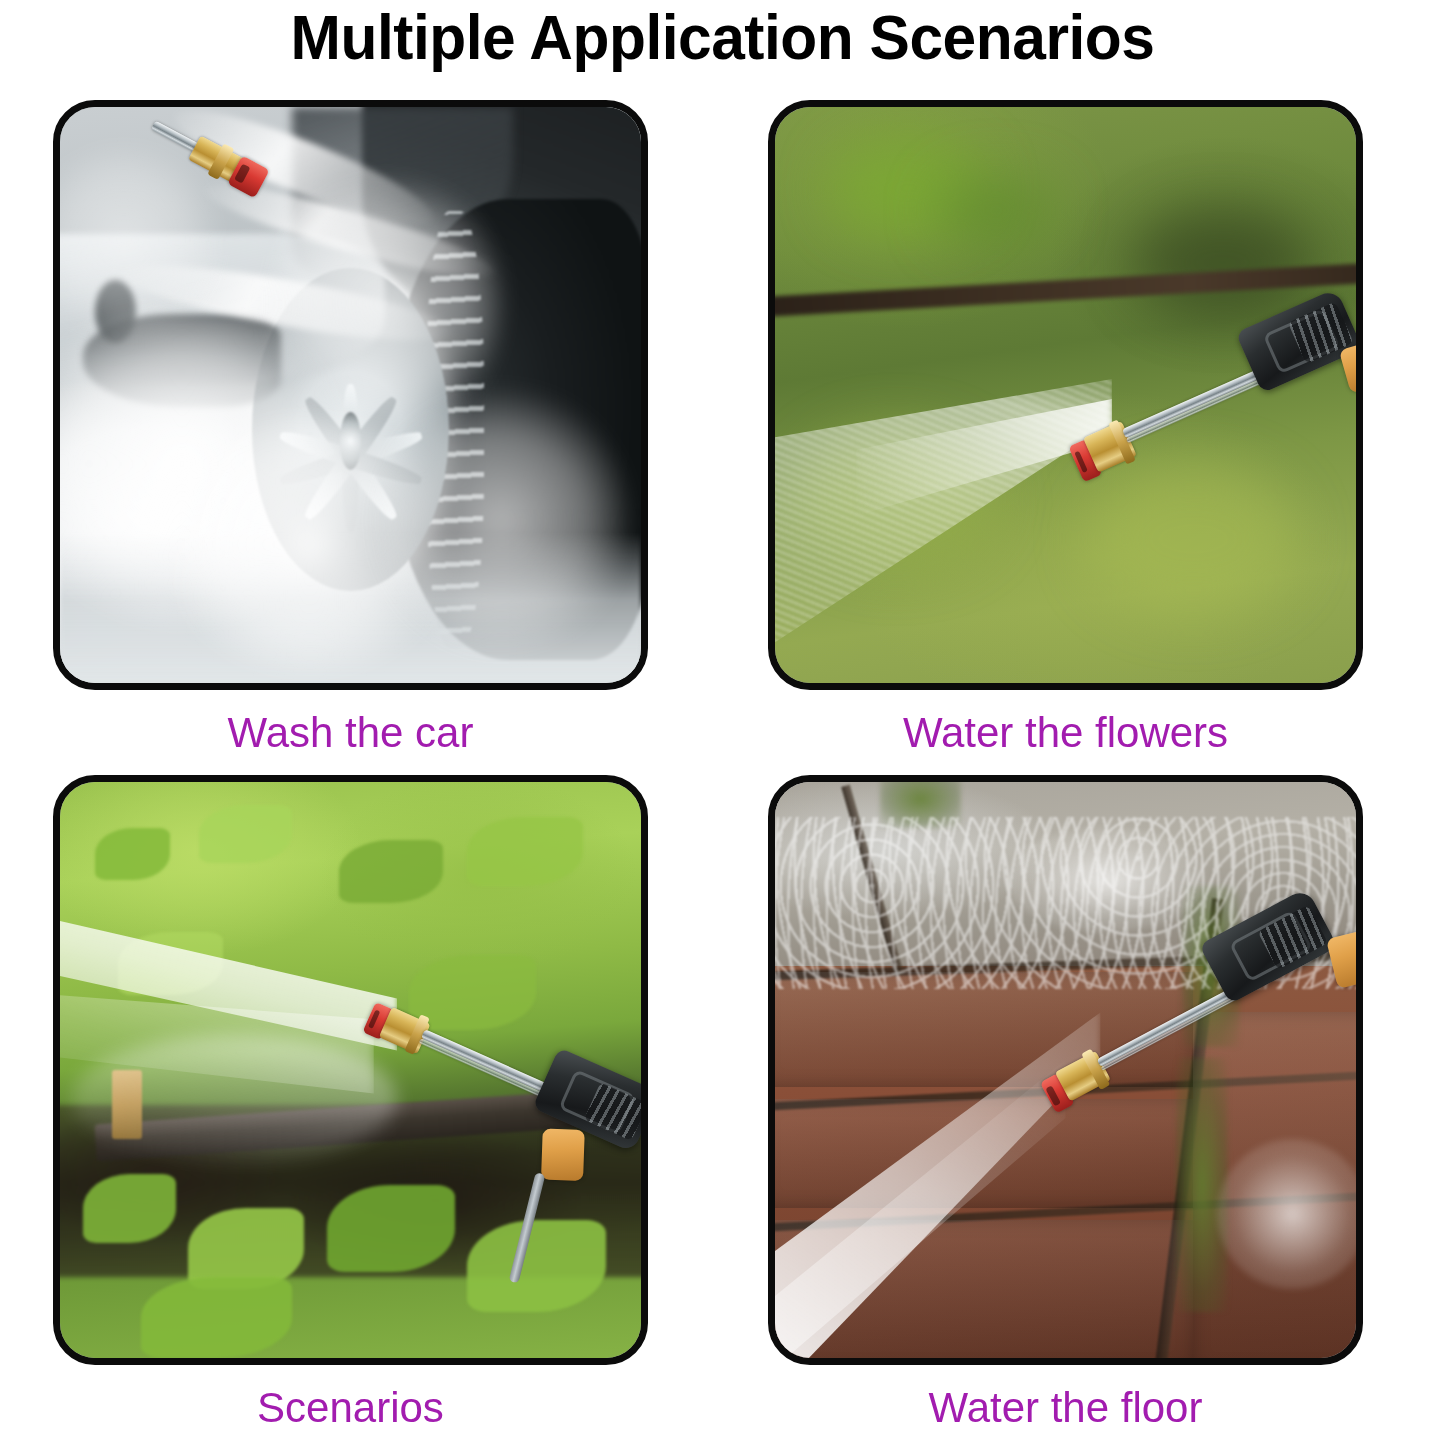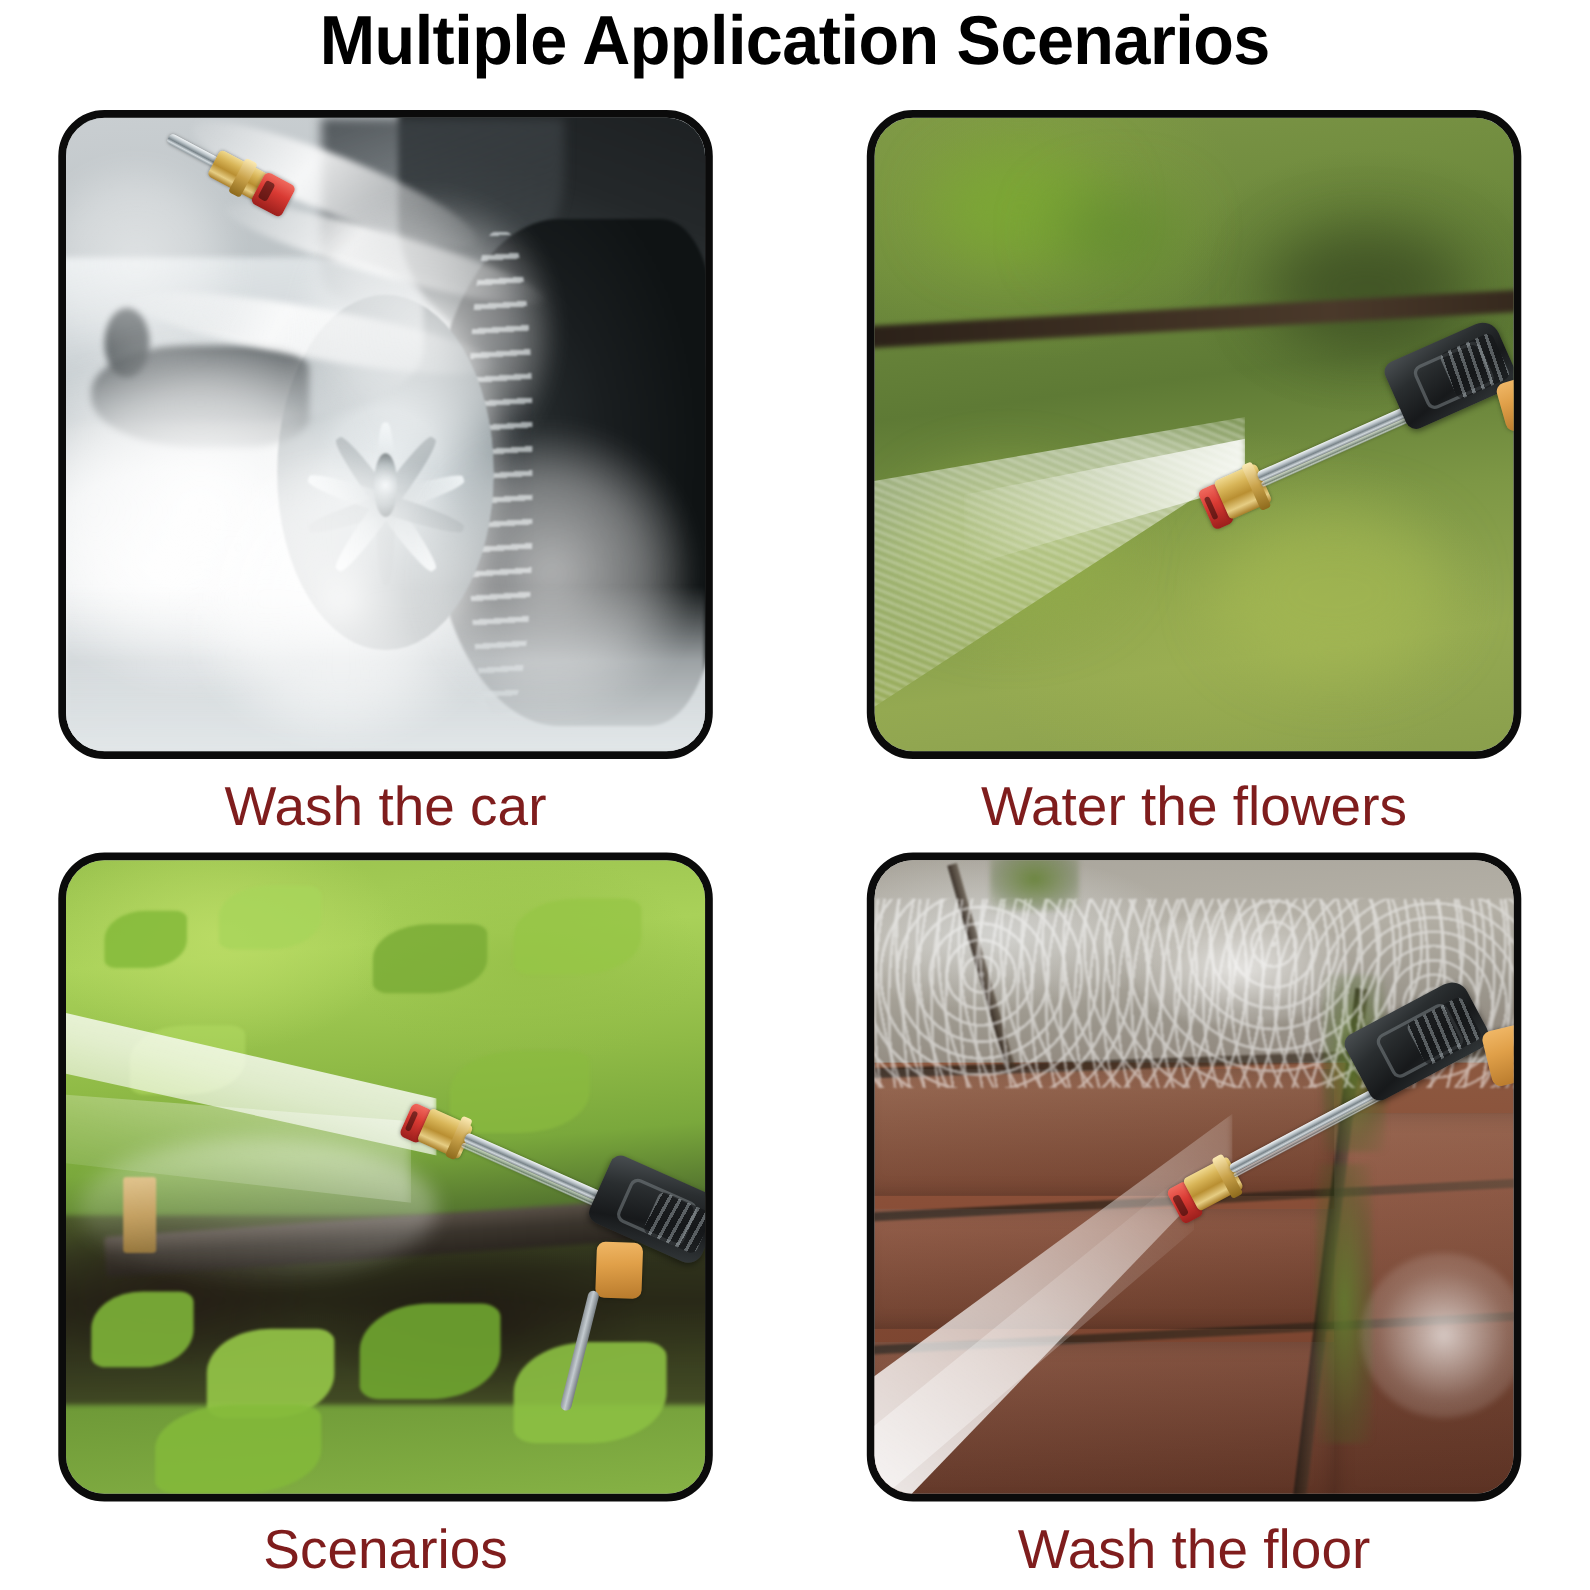--- a/index.html
+++ b/index.html
@@ -39,21 +39,21 @@
     top: 100px;
     left: 0;
     width: 1445px;
     height: 1345px;
   }
   .card {
     position: absolute;
     width: 595px;
   }
   .card.col-left  { left: 53px; }
-  .card.col-right { left: 788px; }
+  .card.col-right { left: 768px; }
   .card.row-top    { top: 0px; }
   .card.row-bottom { top: 675px; }
 
   .photo {
     position: relative;
     width: 595px;
     height: 590px;
     border: 7px solid #0b0b0b;
     border-radius: 42px;
     box-sizing: border-box;
@@ -65,23 +65,23 @@
     inset: 0;
     overflow: hidden;
   }
 
   .caption {
     margin-top: 14px;
     width: 595px;
     text-align: center;
     font-family: "Liberation Sans", sans-serif;
     font-weight: normal;
-    font-size: 50px;
+    font-size: 42px;
     line-height: 58px;
-    color: #7f1d1d;
+    color: #a21caf;
     white-space: nowrap;
   }
 
   
   .scene-car {
     position: absolute; inset: 0;
     background:
       radial-gradient(ellipse 62% 48% at 16% 72%, rgba(255,255,255,.96) 0%, rgba(250,251,252,.80) 34%, rgba(228,232,234,0) 70%),
       radial-gradient(ellipse 48% 40% at 44% 46%, rgba(255,255,255,.72) 0%, rgba(240,243,245,0) 68%),
       linear-gradient(176deg, #c9ced1 0%, #b9c0c3 30%, #aeb6b9 58%, #c4cacd 78%, #d8dcde 100%);
@@ -573,16 +573,16 @@
           <div class="brass"></div>
           <div class="brass-ring"></div>
           <div class="lance"></div>
           <div class="lance l2"></div>
           <div class="handle"></div>
           <div class="handle-grip"></div>
           <div class="orange-conn"></div>
         </div>
       </div>
     </div>
-    <div class="caption">Wash the floor</div>
+    <div class="caption">Water the floor</div>
   </div>
 
 </div>
 
 </body></html>

